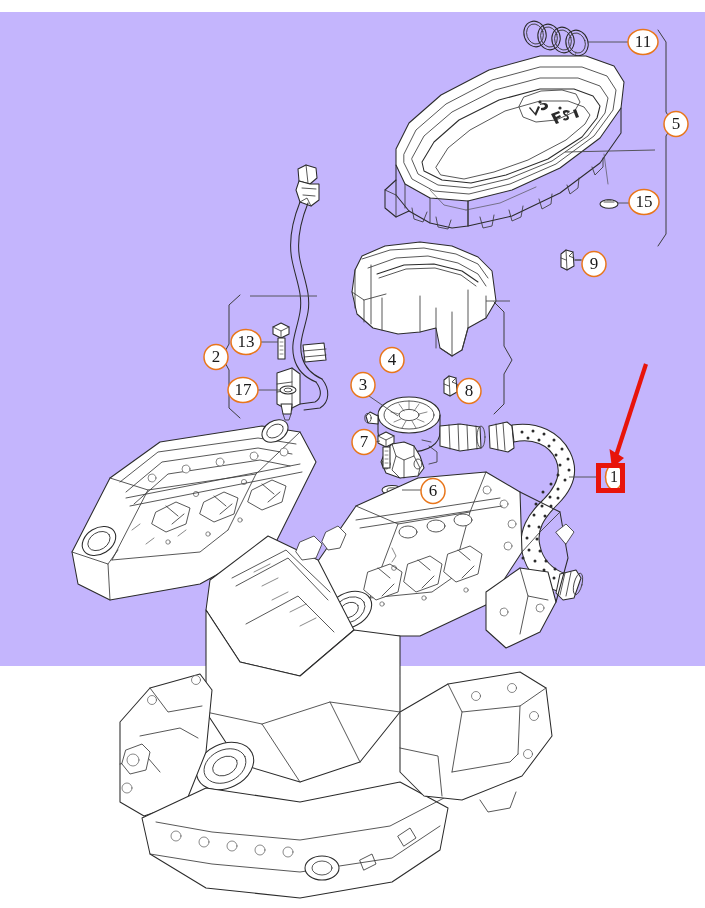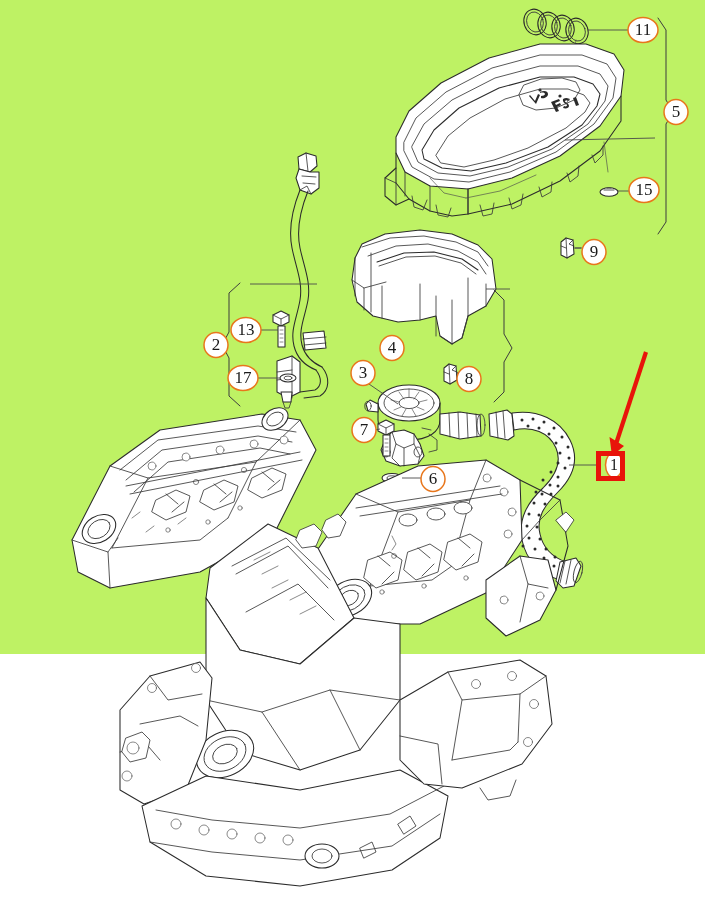--- a/index.html
+++ b/index.html
@@ -2,21 +2,21 @@
 <html><head>
 <meta charset="utf-8">
 <title>Engine Parts Diagram</title>
 <style>
   html,body{margin:0;padding:0;background:#ffffff;}
   body{
     width:705px;height:908px;overflow:hidden;position:relative;
     font-family:"Liberation Sans", sans-serif;
     -webkit-font-smoothing:antialiased;
   }
-  #diagram-root{position:absolute;inset:0;width:705px;height:654px;background:#bef264;}
+  #diagram-root{position:absolute;inset:0;width:705px;height:654px;background:#c4b5fd;margin-top:12px;}
   svg.canvas{position:absolute;top:0;left:0;width:705px;height:908px;display:block;}
   .ln{fill:none;stroke:#2b2b2b;stroke-width:1.05;stroke-linecap:round;stroke-linejoin:round;}
   .ln-thin{fill:none;stroke:#3a3a3a;stroke-width:0.85;stroke-linecap:round;stroke-linejoin:round;}
   .ln-hair{fill:none;stroke:#4a4a4a;stroke-width:0.65;stroke-linecap:round;stroke-linejoin:round;}
   .fillwhite{fill:#ffffff;}
   .leader{fill:none;stroke:#4a4a4a;stroke-width:0.9;}
   .bracket{fill:none;stroke:#3d3d3d;stroke-width:1.0;stroke-linejoin:round;stroke-linecap:round;}
   .balloon-ell{fill:#ffffff;stroke:#E8761B;stroke-width:1.5;}
   .balloon-txt{
     font-family:"Liberation Serif", serif;

